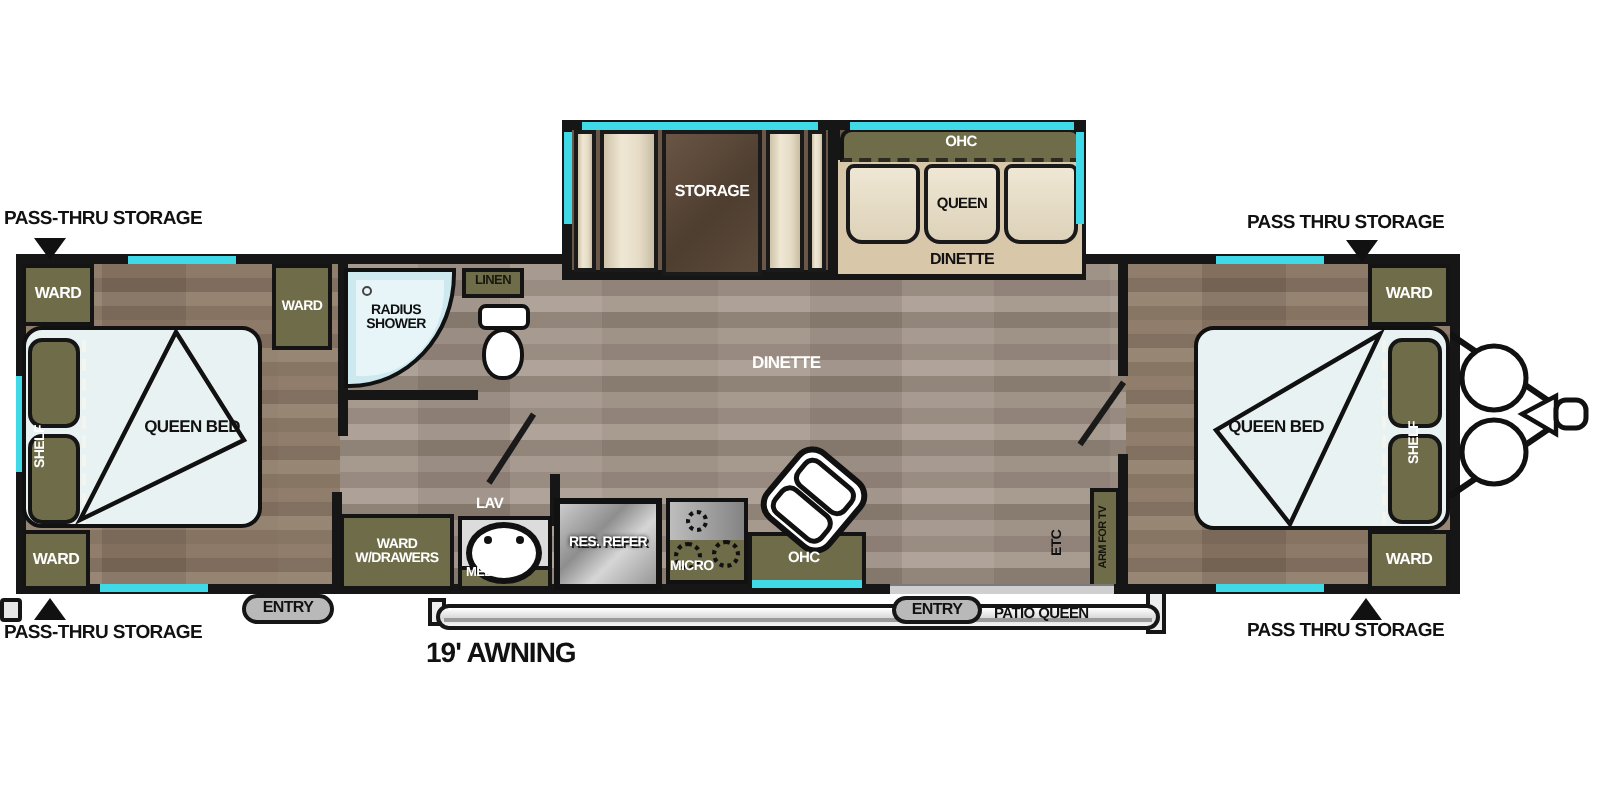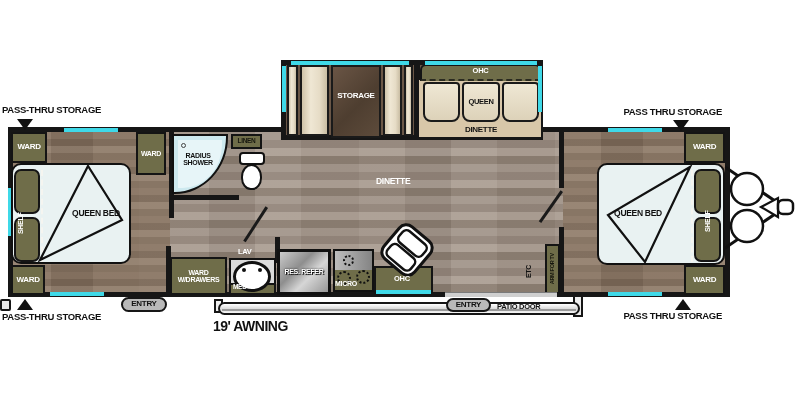--- a/index.html
+++ b/index.html
@@ -178,21 +178,21 @@
   <div class="abs" style="left:573px;top:295px;width:10px;height:22px;background:#eee;border:2px solid #161616;z-index:6;"></div>
   <div class="abs" style="left:218px;top:302px;width:362px;height:13px;border:2px solid #161616;border-radius:7px;background:linear-gradient(180deg,#ffffff,#d9d9d9 55%,#f6f6f6);z-index:6;">
     <div class="abs" style="left:2px;top:5px;width:354px;height:2px;background:#9a9a9a;"></div>
   </div>
   <div class="badge ctr" style="left:121px;top:297px;width:46px;height:15px;z-index:7;">
     <span class="lbl" style="position:static;font-size:8px;">ENTRY</span>
   </div>
   <div class="badge ctr" style="left:446px;top:298px;width:45px;height:14px;z-index:7;">
     <span class="lbl" style="position:static;font-size:8px;">ENTRY</span>
   </div>
-  <div class="lbl" style="left:497px;top:303px;font-size:7.5px;color:#111;z-index:7;">PATIO DOOR</div>
+  <div class="lbl" style="left:497px;top:303px;font-size:7.5px;color:#111;z-index:7;">PATIO QUEEN</div>
   <div class="lbl" style="left:213px;top:319px;font-size:14px;letter-spacing:-0.5px;color:#111;">19' AWNING</div>
   <div class="abs" style="left:0px;top:299px;width:11px;height:12px;background:#e8e8e8;border:2px solid #161616;border-radius:2px;"></div>
 
   <div class="lbl" style="left:2px;top:105px;font-size:9.5px;">PASS-THRU STORAGE</div>
   <div class="arrow-down" style="left:17px;top:119px;"></div>
   <div class="lbl" style="left:572px;top:107px;width:150px;text-align:right;font-size:9.5px;">PASS THRU STORAGE</div>
   <div class="arrow-down" style="left:673px;top:120px;"></div>
   <div class="lbl" style="left:2px;top:312px;font-size:9.5px;">PASS-THRU STORAGE</div>
   <div class="arrow-up" style="left:17px;top:299px;"></div>
   <div class="lbl" style="left:572px;top:311px;width:150px;text-align:right;font-size:9.5px;">PASS THRU STORAGE</div>

